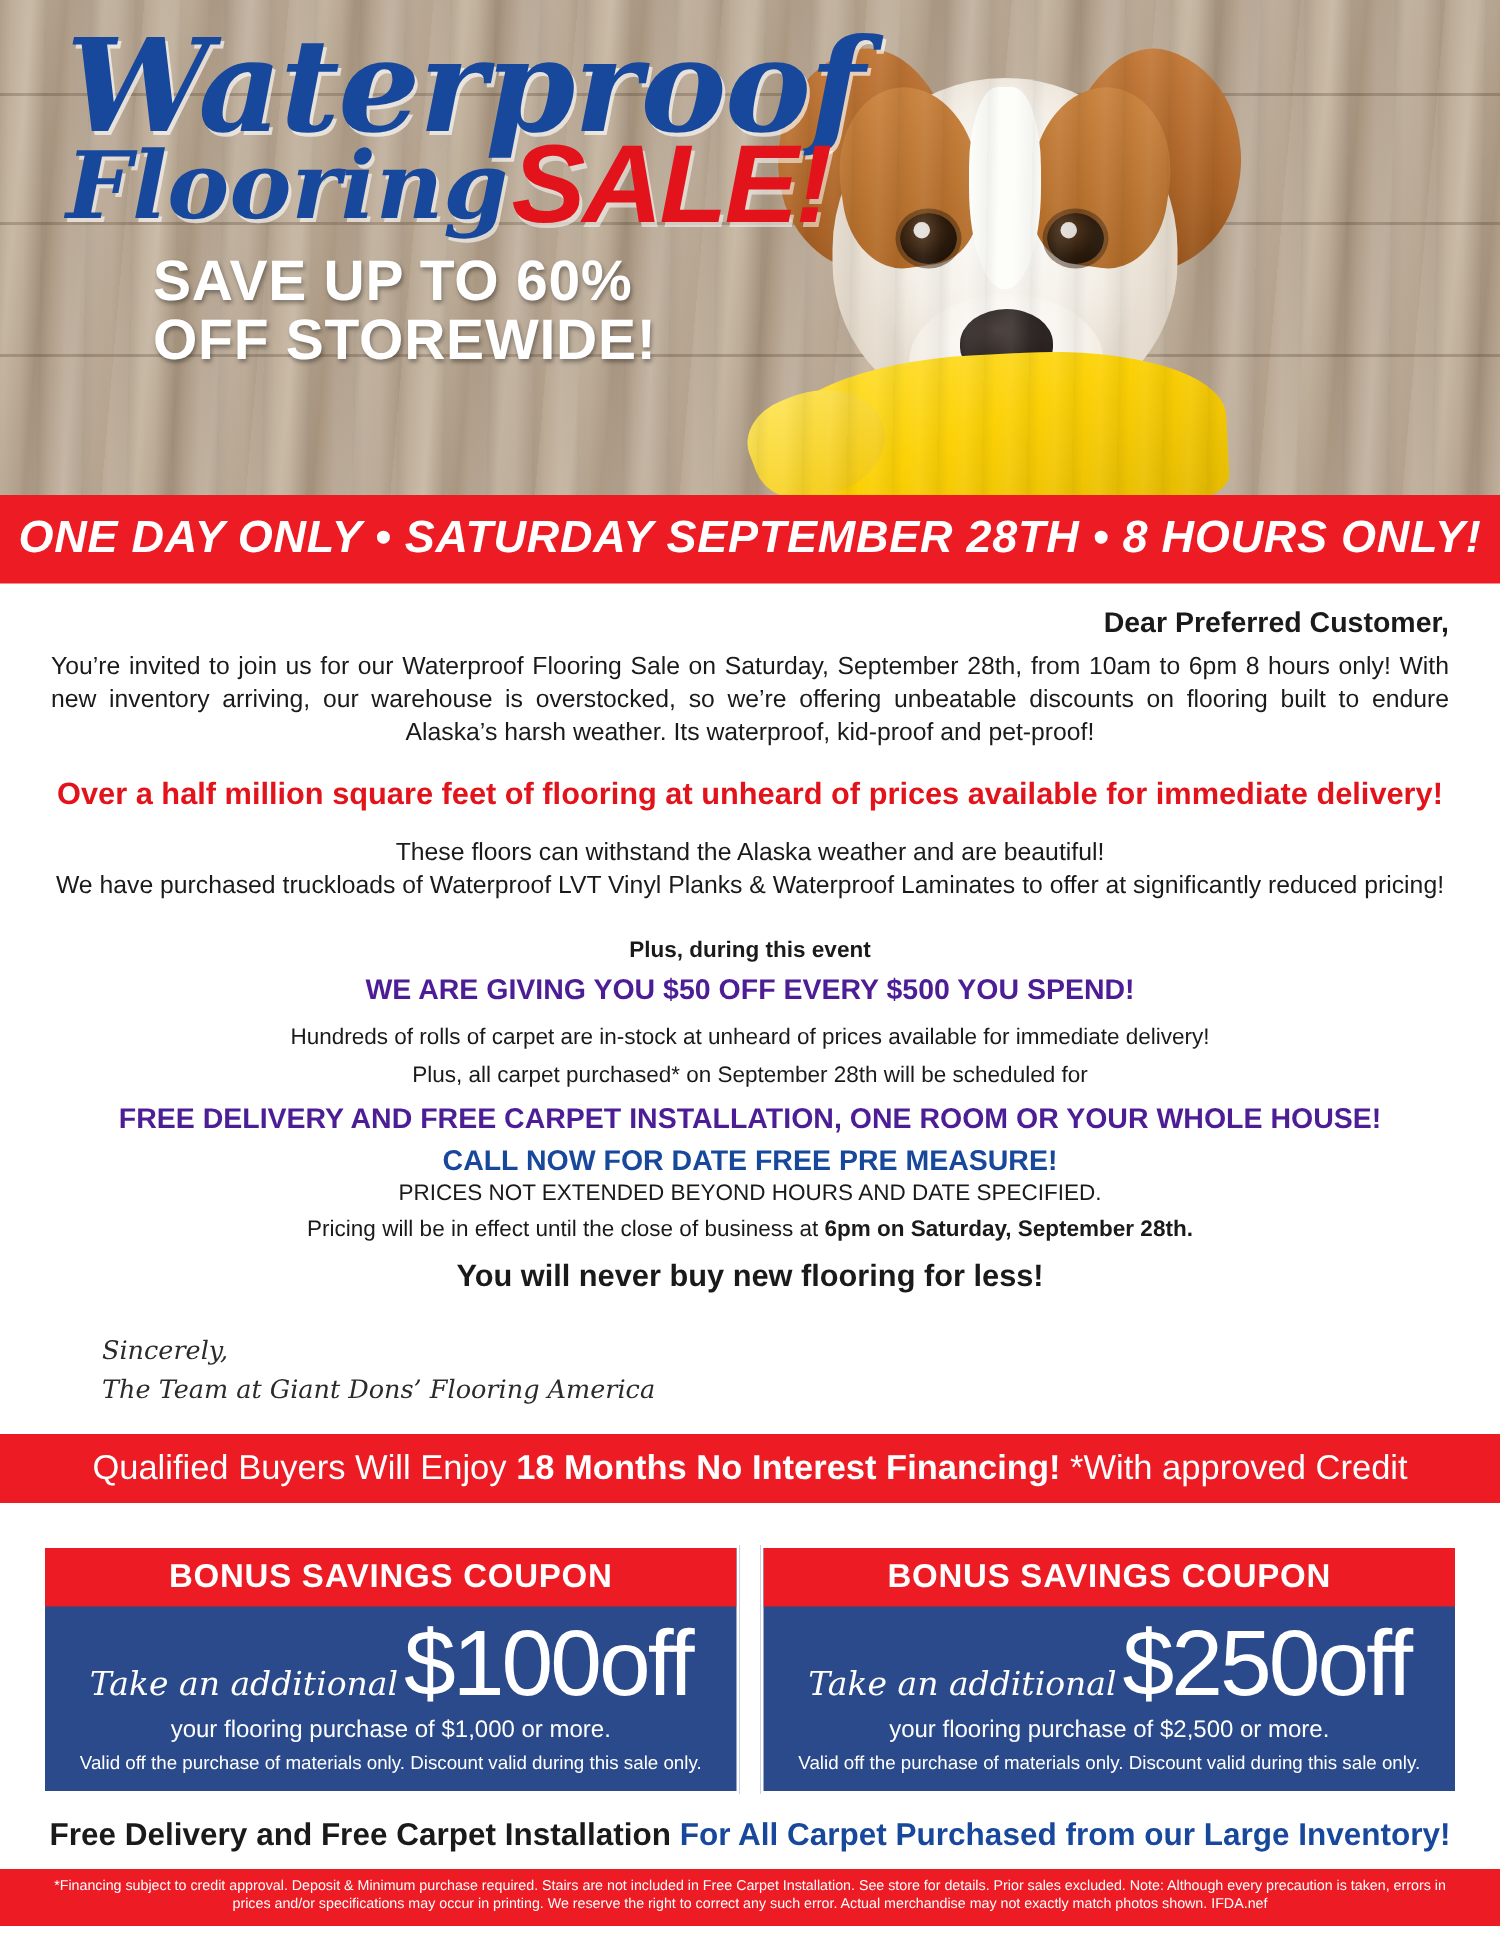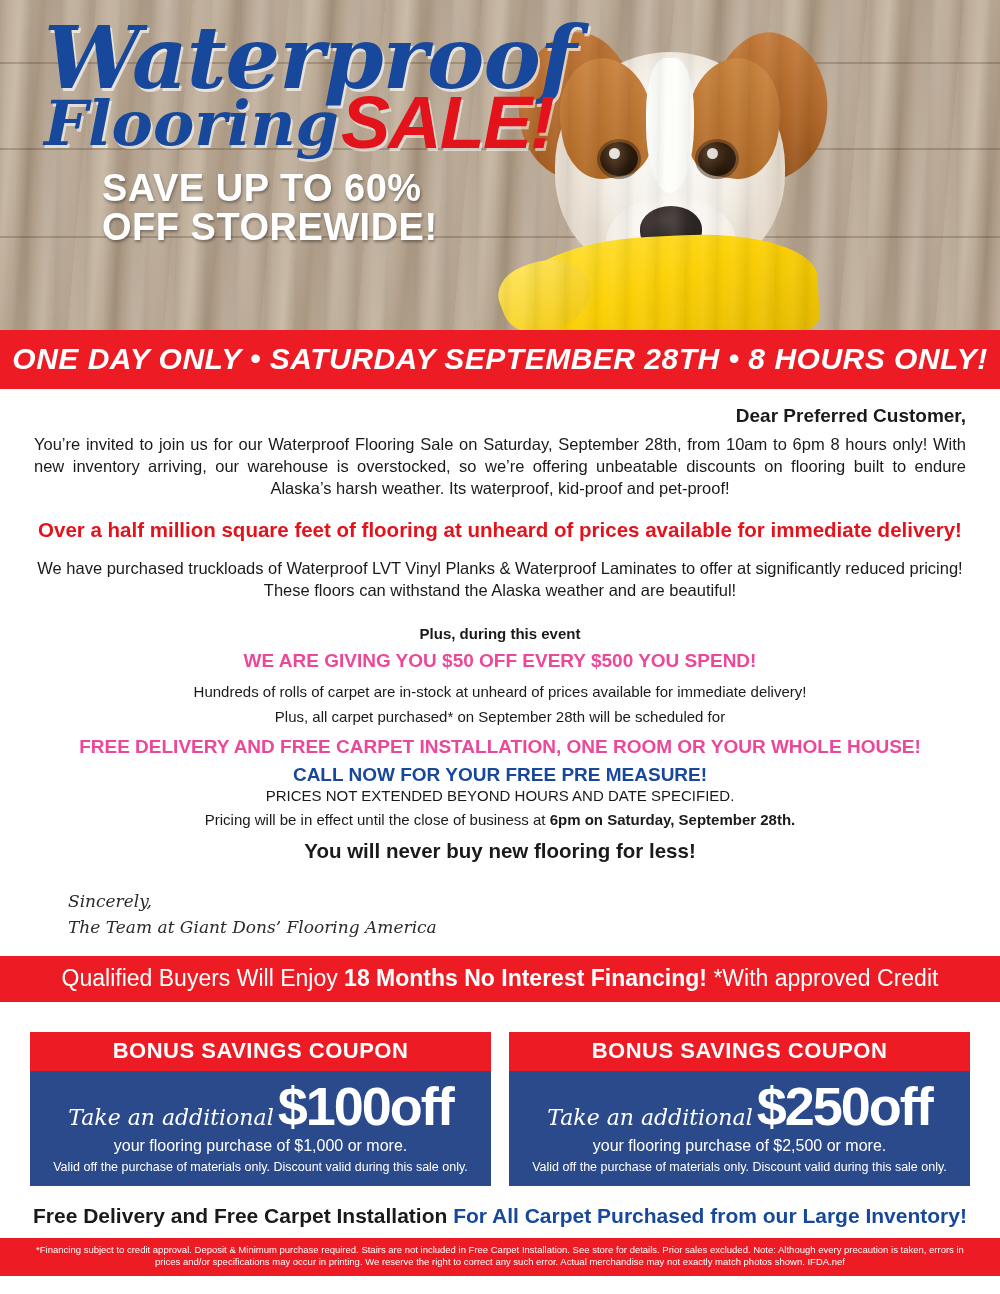--- a/index.html
+++ b/index.html
@@ -192,21 +192,21 @@
     color: #e3131c;
     font-weight: 700;
     font-size: 20.5px;
     text-align: center;
     margin: 18px 0 16px;
   }
   .spacer-sm { height: 14px; }
   .center { text-align:center; }
   .bold { font-weight: 700; }
   .blue { color:#18489b; }
-  .red { color:#ec4899; }
+  .red { color:#4c1d95; }
   .s17 { font-size: 15px; line-height: 1.38; }
   .s19 { font-size: 19px; }
   .s21 { font-size: 20.5px; }
 
   .signoff {
     margin: 26px 0 0 34px;
     font-family: "DejaVu Serif", serif;
     font-style: italic;
     font-size: 17px;
     color: #2b2b2b;
@@ -254,22 +254,22 @@
     gap: 4px;
   }
   .take-add {
     font-family: "DejaVu Serif", serif;
     font-style: italic;
     font-size: 22px;
     white-space: nowrap;
     text-align: right;
   }
   .amount {
-    font-weight: 700;
-    font-size: 54px;
+    font-weight: 400;
+    font-size: 62px;
     letter-spacing: -2px;
     line-height: 1;
   }
   .coupon-sub1 { font-size: 16px; margin-top: 4px; }
   .coupon-sub2 { font-size: 12.5px; margin-top: 5px; }
 
   
   .bottom-line {
     text-align: center;
     font-size: 21px;
@@ -321,33 +321,33 @@
 
 <div class="red-banner">ONE DAY ONLY • SATURDAY SEPTEMBER 28TH • 8 HOURS ONLY!</div>
 
 <div class="letter">
   <div class="salutation">Dear Preferred Customer,</div>
 
   <div class="para just">You’re invited to join us for our Waterproof Flooring Sale on Saturday, September 28th, from 10am to 6pm 8 hours only! With new inventory arriving, our warehouse is overstocked, so we’re offering unbeatable discounts on flooring built to endure Alaska’s harsh weather. Its waterproof, kid-proof and pet-proof!</div>
 
   <div class="redline">Over a half million square feet of flooring at unheard of prices available for immediate delivery!</div>
 
+  <div class="para">These floors can withstand the Alaska weather and are beautiful!</div>
   <div class="para">We have purchased truckloads of Waterproof LVT Vinyl Planks &amp; Waterproof Laminates to offer at significantly reduced pricing!</div>
-  <div class="para">These floors can withstand the Alaska weather and are beautiful!</div>
 
   <div class="spacer-sm"></div>
 
   <div class="center bold s17" style="margin-top:8px">Plus, during this event</div>
   <div class="center bold red s19" style="margin-top:6px">WE ARE GIVING YOU $50 OFF EVERY $500 YOU SPEND!</div>
 
   <div class="center s17" style="margin-top:10px">Hundreds of rolls of carpet are in-stock at unheard of prices available for immediate delivery!</div>
   <div class="center s17" style="margin-top:4px">Plus, all carpet purchased* on September 28th will be scheduled for</div>
 
   <div class="center bold red s19" style="margin-top:8px">FREE DELIVERY AND FREE CARPET INSTALLATION, ONE ROOM OR YOUR WHOLE HOUSE!</div>
-  <div class="center bold blue s19" style="margin-top:6px">CALL NOW FOR YOUR FREE PRE MEASURE!</div>
+  <div class="center bold blue s19" style="margin-top:6px">CALL NOW FOR DATE FREE PRE MEASURE!</div>
 
   <div class="center s17" style="">PRICES NOT EXTENDED BEYOND HOURS AND DATE SPECIFIED.</div>
   <div class="center s17" style="margin-top:4px"><span>Pricing will be in effect until the close of business at </span><span class="bold">6pm on Saturday, September 28th.</span></div>
   <div class="center bold s21" style="margin-top:8px">You will never buy new flooring for less!</div>
 
   <div class="signoff">
     <div>Sincerely,</div>
     <div>The Team at Giant Dons’ Flooring America</div>
   </div>
 </div>

